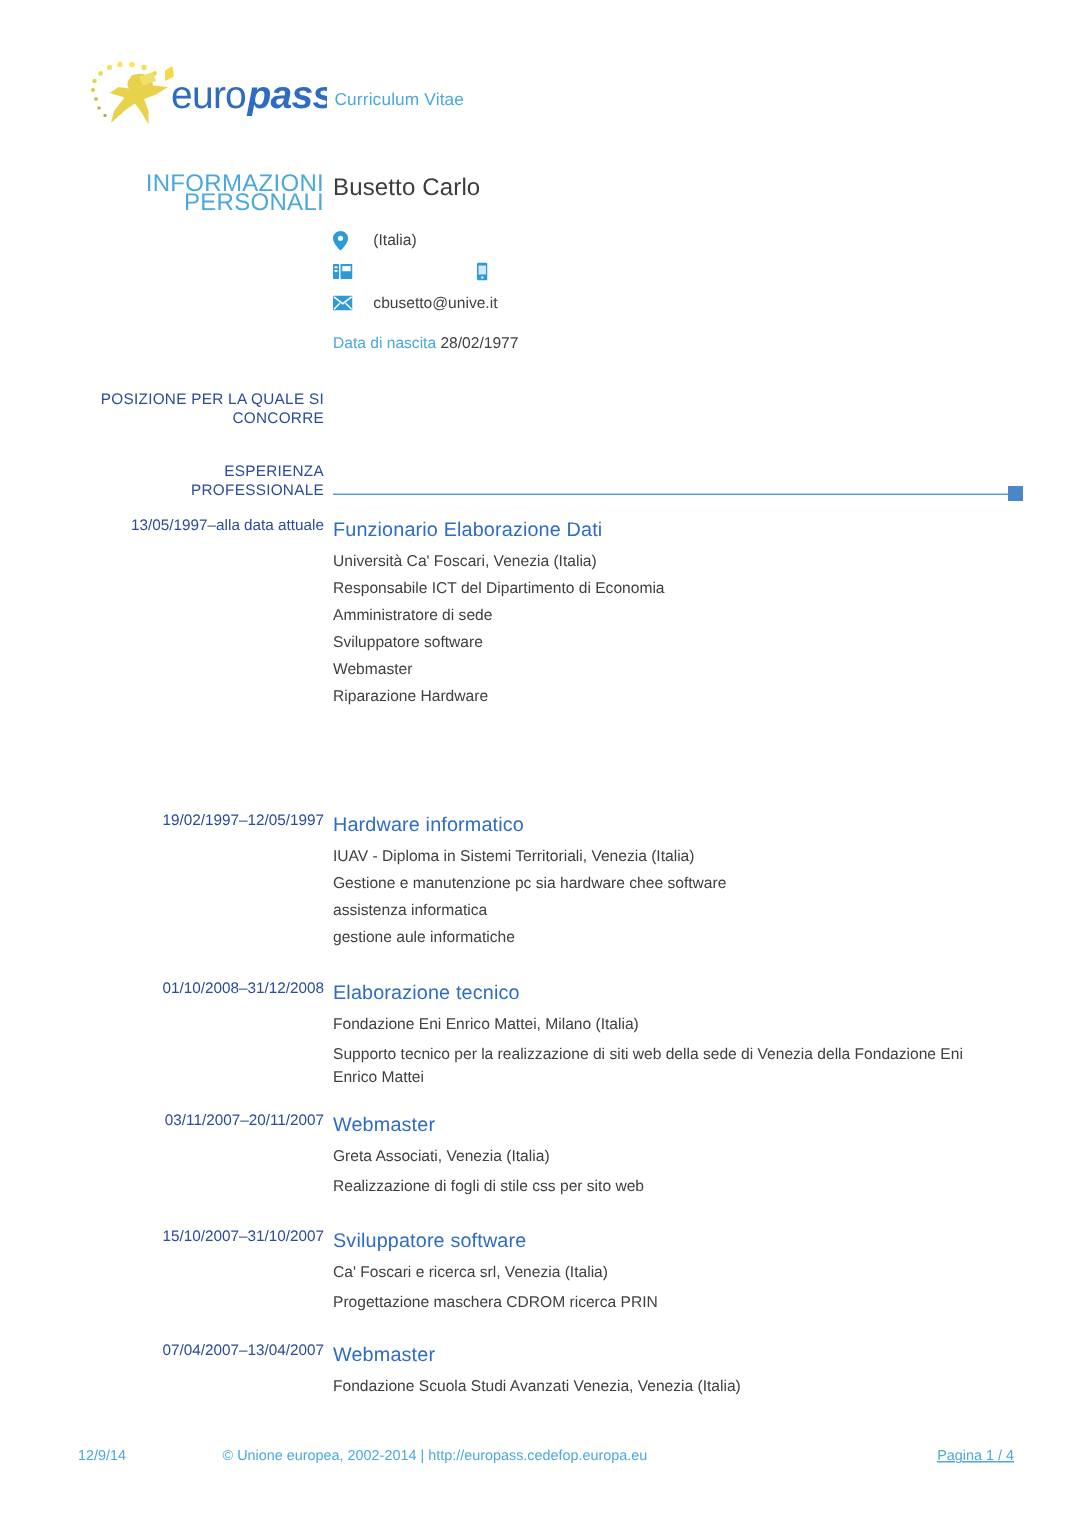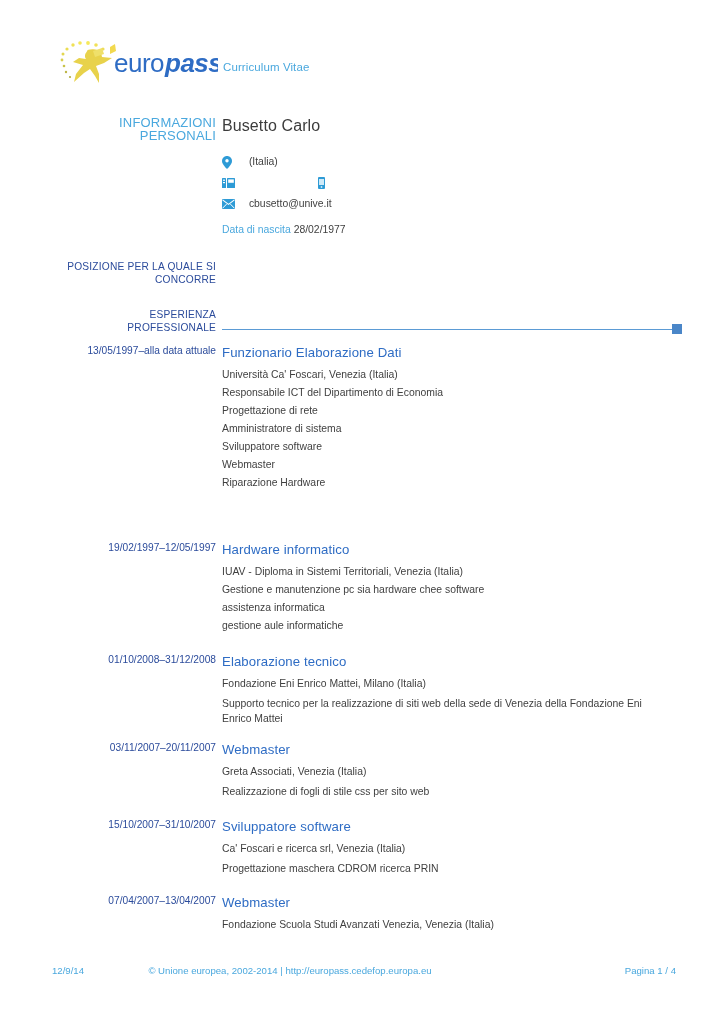--- a/index.html
+++ b/index.html
@@ -62,21 +62,21 @@
     text-align: right;
   }
   .col-right {
     position: absolute;
     left: 222px;
     width: 460px;
   }
 
   
   .sec-label-light {
-    font-size: 13px;
+    font-size: 16px;
     color: #4AA8DE;
     letter-spacing: 0.2px;
     line-height: 13px;
   }
   .sec-label-dark {
     font-size: 10.2px;
     color: #2B4B9B;
     letter-spacing: 0.2px;
     line-height: 13px;
   }
@@ -203,20 +203,21 @@
     position: absolute;
     left: 0;
     top: 0;
     width: 580px;
     text-align: center;
   }
   .footer-right {
     position: absolute;
     right: 48px;
     top: 0;
+    text-decoration: underline;
   }
 </style>
 </head>
 <body>
 
 <div class="page">
 
   <div class="header">
     <div class="logo-wrap">
       <svg class="logo-svg" width="166" height="54" viewBox="0 0 166 54" xmlns="http://www.w3.org/2000/svg">
@@ -330,22 +331,21 @@
   </div>
 
   <div class="row" style="top:344px;">
     <div class="col-left">
       <div class="exp-date">13/05/1997–alla data attuale</div>
     </div>
     <div class="col-right">
       <div class="exp-title">Funzionario Elaborazione Dati</div>
       <div class="exp-org">Università Ca' Foscari, Venezia (Italia)</div>
       <div class="exp-bullet">Responsabile ICT del Dipartimento di Economia</div>
-      <div class="exp-bullet">Progettazione di rete</div>
-      <div class="exp-bullet">Amministratore di sistema</div>
+      <div class="exp-bullet">Amministratore di sede</div>
       <div class="exp-bullet">Sviluppatore software</div>
       <div class="exp-bullet">Webmaster</div>
       <div class="exp-bullet">Riparazione Hardware</div>
     </div>
   </div>
 
   <div class="row" style="top:541px;">
     <div class="col-left">
       <div class="exp-date">19/02/1997–12/05/1997</div>
     </div>

